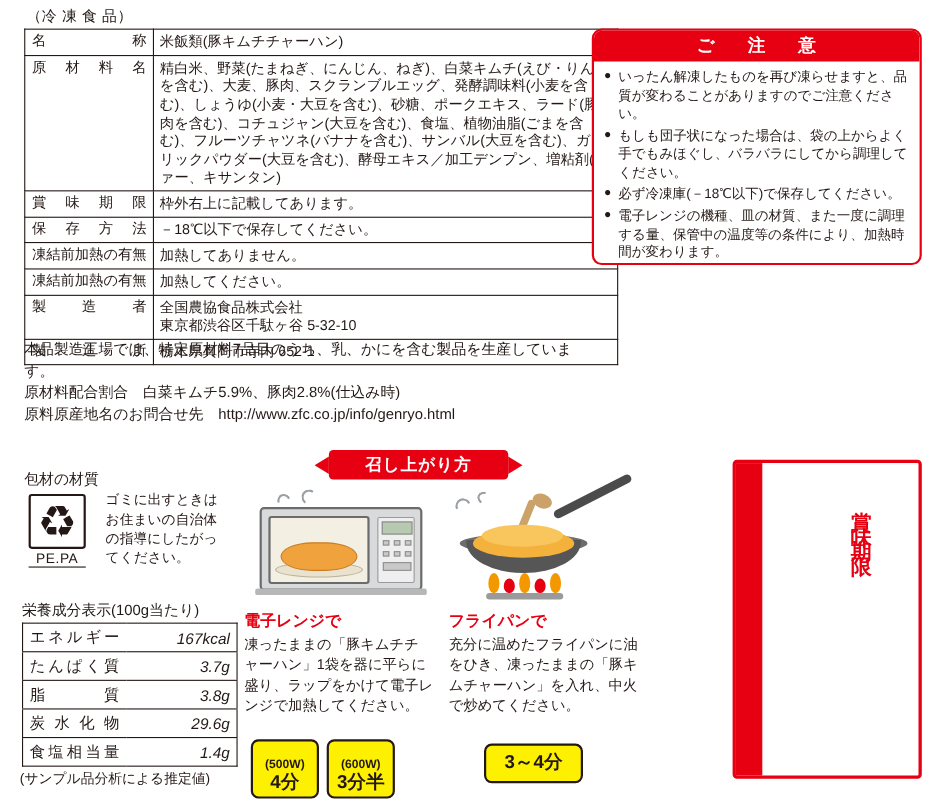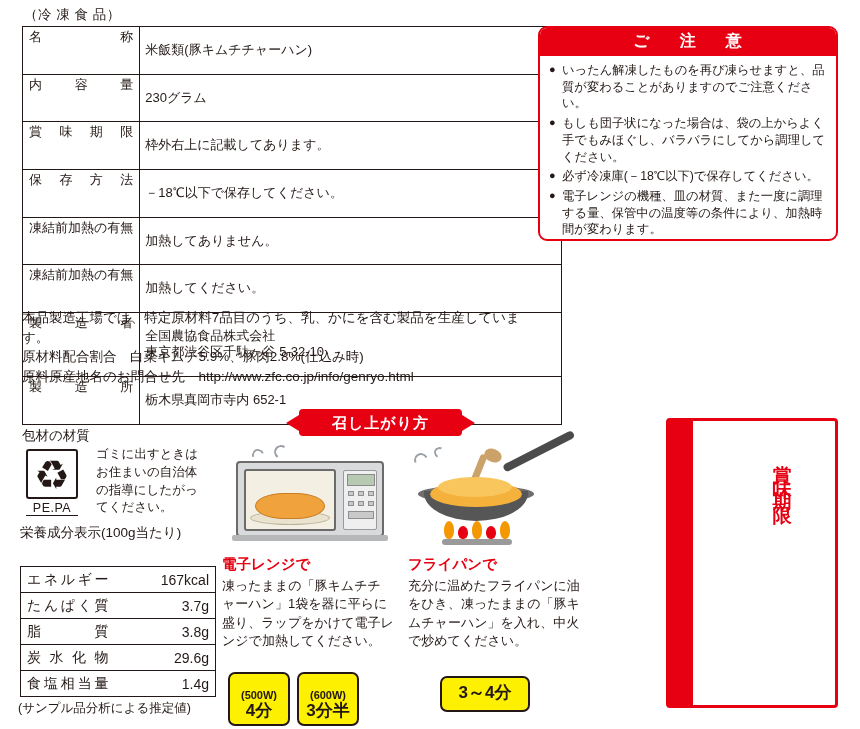--- a/index.html
+++ b/index.html
@@ -30,21 +30,21 @@
     padding:2px 4px;
     vertical-align: top;
   }
   .spec-table td.head {
     width:84px;
     white-space:nowrap;
     text-align:justify;
     text-align-last: justify;
     padding:2px 6px;
   }
-  .spec-table td.body { padding:15px 5px; }
+  .spec-table td.body { padding:3px 5px; }
 
   .note-block {
     position:absolute; left:22px; top:308px; width:505px;
     font-size:13.5px; line-height:1.45;
   }
   .note-block p { margin:0; }
 
   
   .caution {
     position:absolute; left:538px; top:26px; width:300px; height:215px;
@@ -101,39 +101,39 @@
     width:52px;
     letter-spacing:0.5px;
   }
   .pack-text {
     position:absolute; left:96px; top:446px; width:110px;
     font-size:12.5px; line-height:1.42;
   }
 
   
   .nutri-title {
-    position:absolute; left:20px; top:524px;
+    position:absolute; left:20px; top:546px;
     font-size:13.5px;
   }
   .nutri-table {
     position:absolute; left:20px; top:566px; width:196px;
     border:1px solid #231815;
     border-collapse:collapse;
     font-size:14px;
   }
   .nutri-table td {
     padding:3.5px 6px;
     border-bottom:1px solid #231815;
   }
   .nutri-table tr:last-child td { border-bottom:none; }
   .nutri-table td.k {
     text-align:justify; text-align-last:justify;
     width:94px; white-space:nowrap;
   }
-  .nutri-table td.v { text-align:right; white-space:nowrap; }
+  .nutri-table td.v { text-align:right; white-space:nowrap;font-style:italic; }
   .nutri-foot {
     position:absolute; left:18px; top:700px;
     font-size:12.5px;
   }
 
   
   .eat-banner {
     position:absolute; left:299px; top:409px;
     width:163px; height:27px;
     background:#e60012; color:#fff;
@@ -292,22 +292,22 @@
 
   <div class="frozen-label">（冷 凍 食 品）</div>
 
   <table class="spec-table">
     <tbody>
       <tr>
         <td class="head">名　　　称</td>
         <td class="body">米飯類(豚キムチチャーハン)</td>
       </tr>
       <tr>
-        <td class="head">内　容　量</td>
-        <td class="body">230グラム</td>
+        <td class="head">原 材 料 名</td>
+        <td class="body">精白米、野菜(たまねぎ、にんじん、ねぎ)、白菜キムチ(えび・りんごを含む)、大麦、豚肉、スクランブルエッグ、発酵調味料(小麦を含む)、しょうゆ(小麦・大豆を含む)、砂糖、ポークエキス、ラード(豚肉を含む)、コチュジャン(大豆を含む)、食塩、植物油脂(ごまを含む)、フルーツチャツネ(バナナを含む)、サンバル(大豆を含む)、ガーリックパウダー(大豆を含む)、酵母エキス／加工デンプン、増粘剤(グァー、キサンタン)</td>
       </tr>
       <tr>
         <td class="head">賞 味 期 限</td>
         <td class="body">枠外右上に記載してあります。</td>
       </tr>
       <tr>
         <td class="head">保 存 方 法</td>
         <td class="body">－18℃以下で保存してください。</td>
       </tr>
       <tr>

